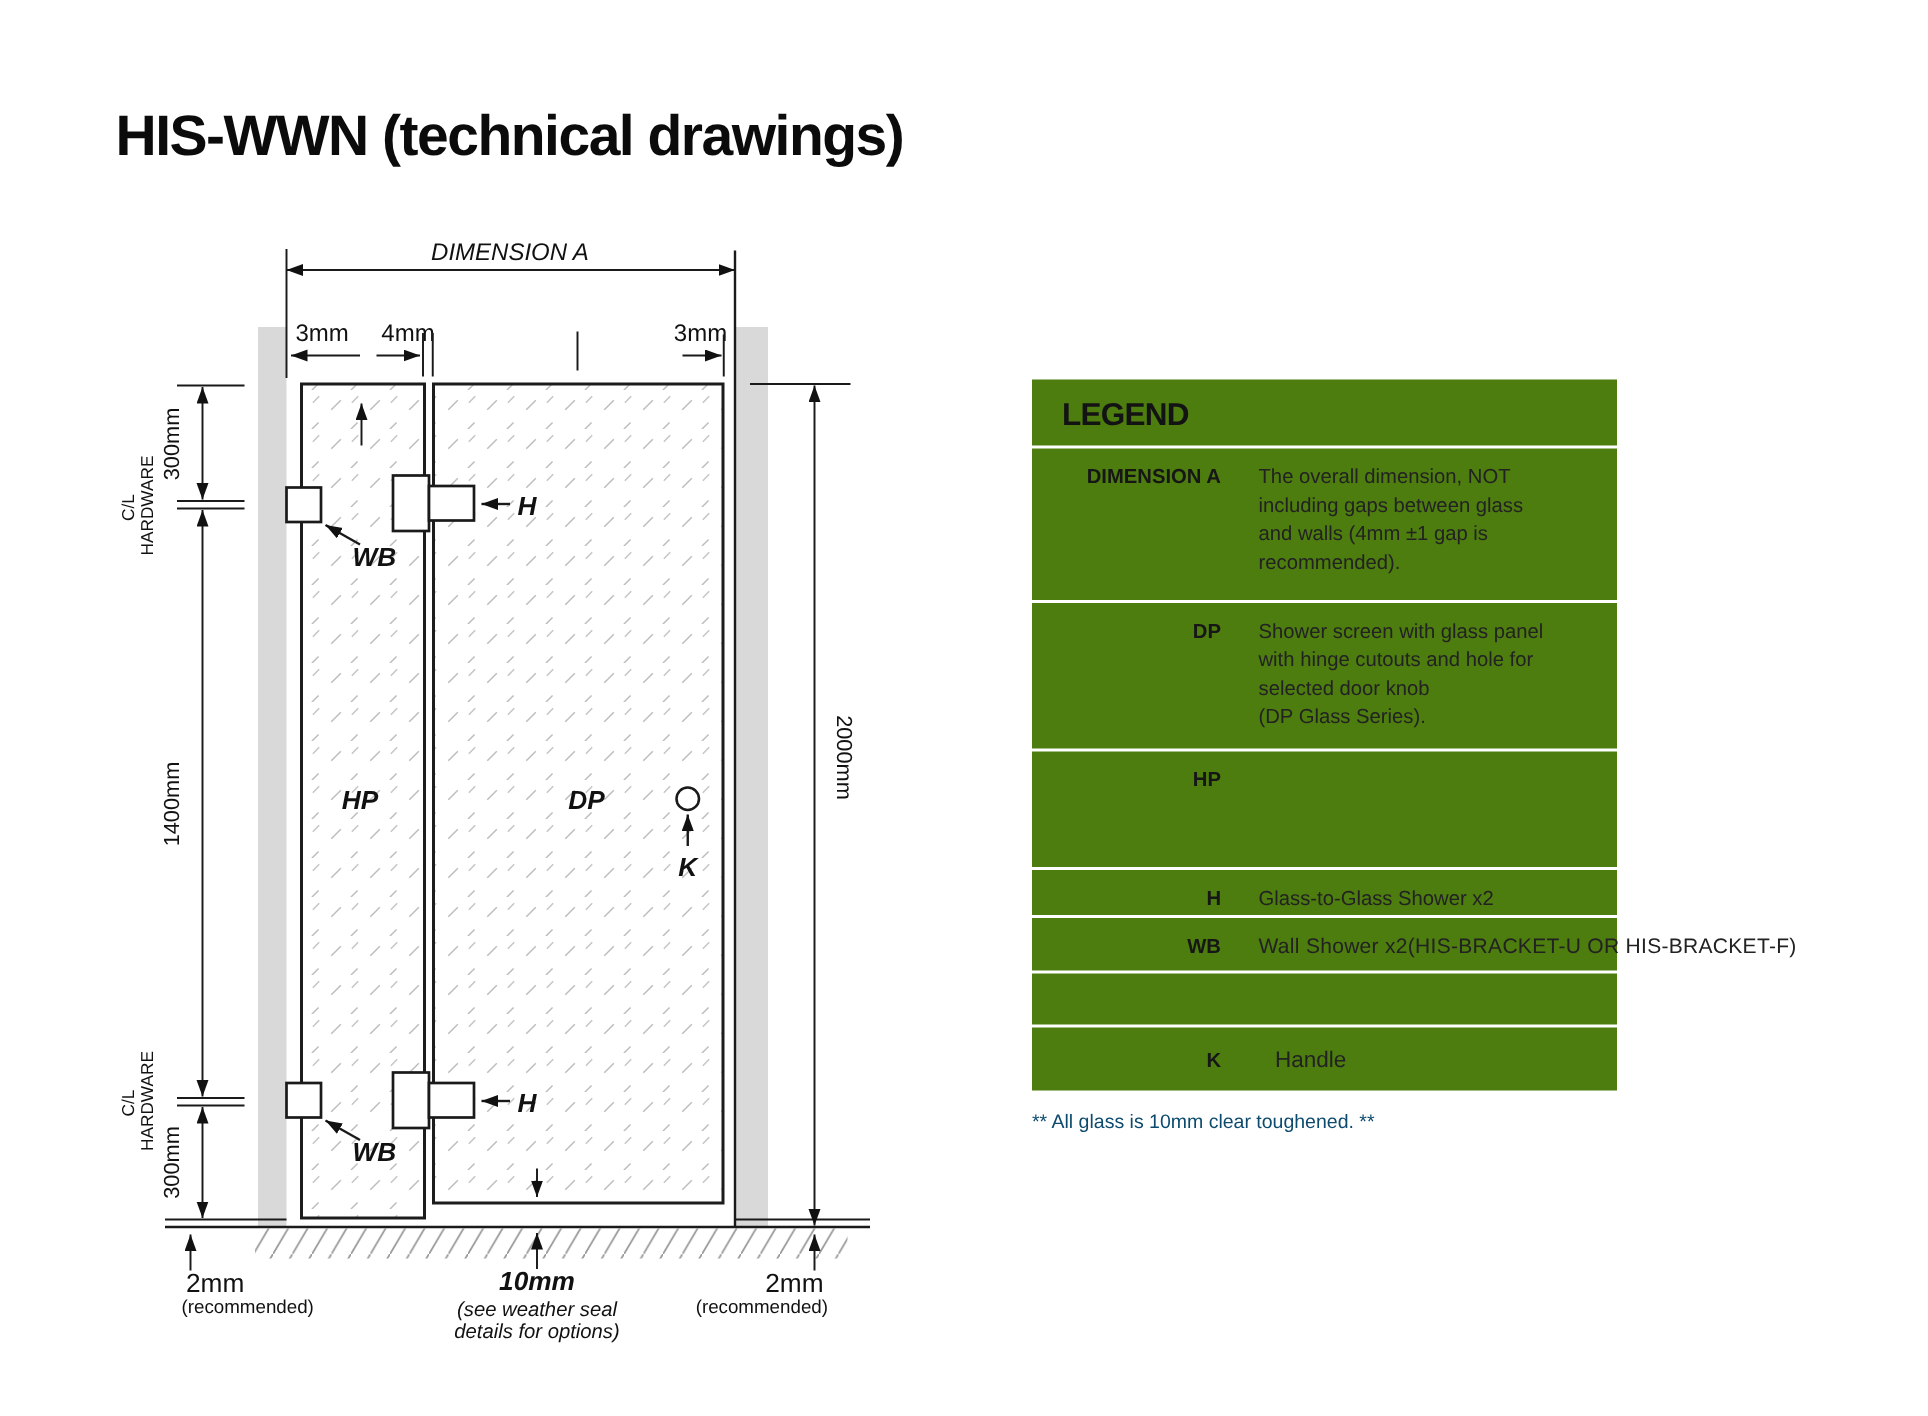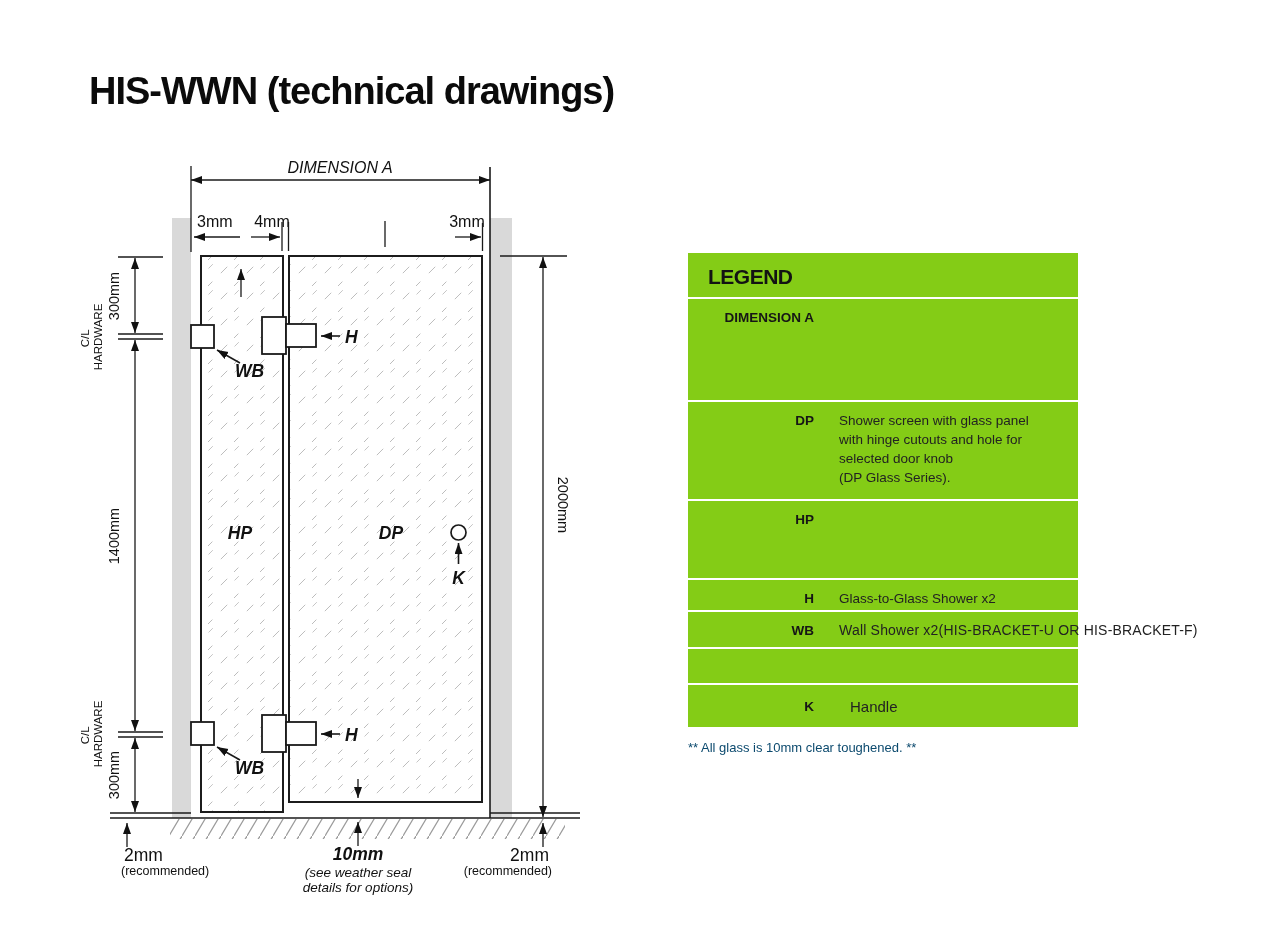--- a/index.html
+++ b/index.html
@@ -1,30 +1,30 @@
 <!DOCTYPE html>
 <html><head>
 <meta charset="utf-8">
 <style>
   html,body { margin:0; padding:0; background:#fff; }
   #app {
     position:relative; width:1285px; height:944px; background:#ffffff;
     font-family:"Liberation Sans", sans-serif; color:#111; overflow:hidden;
   }
   #page-title {
-    position:absolute; left:89px; top:70px;
+    position:absolute; left:77px; top:70px;
     font-size:38px; font-weight:bold; letter-spacing:-1px; color:#0b0b0b;
     white-space:nowrap;
   }
   #drawing-svg { position:absolute; left:0; top:0; }
 
   
   #legend-panel {
     position:absolute; left:688px; top:253px; width:390px; height:474px;
-    background:#84cc16;
+    background:#4d7c0f;
   }
   .lheader {
     height:44px; box-sizing:border-box; padding:12px 0 0 20px;
     font-size:21px; font-weight:bold; letter-spacing:-0.5px; color:#131313;
   }
   .lrow {
     display:flex; box-sizing:border-box; border-top:2px solid #ffffff;
     padding-top:9px; align-items:flex-start;
   }
   .lterm {
@@ -192,20 +192,24 @@
       <line class="ln" x1="543" y1="847" x2="543" y2="823" marker-end="url(#arr)"></line>
       <text class="big-dim" x="549" y="861" text-anchor="end">2mm</text>
       <text class="note-txt" x="552" y="875" text-anchor="end">(recommended)</text>
     </g>
   </svg>
 
   <div id="legend-panel">
     <div class="lheader">LEGEND</div>
     <div class="lrow r0">
       <div class="lterm">DIMENSION A</div>
+      <div class="ldesc">The overall dimension, NOT
+including gaps between glass
+and walls (4mm ±1 gap is
+recommended).</div>
     </div>
     <div class="lrow r1">
       <div class="lterm">DP</div>
       <div class="ldesc">Shower screen with glass panel
 with hinge cutouts and hole for
 selected door knob
 (DP Glass Series).</div>
     </div>
     <div class="lrow r2">
       <div class="lterm">HP</div>

